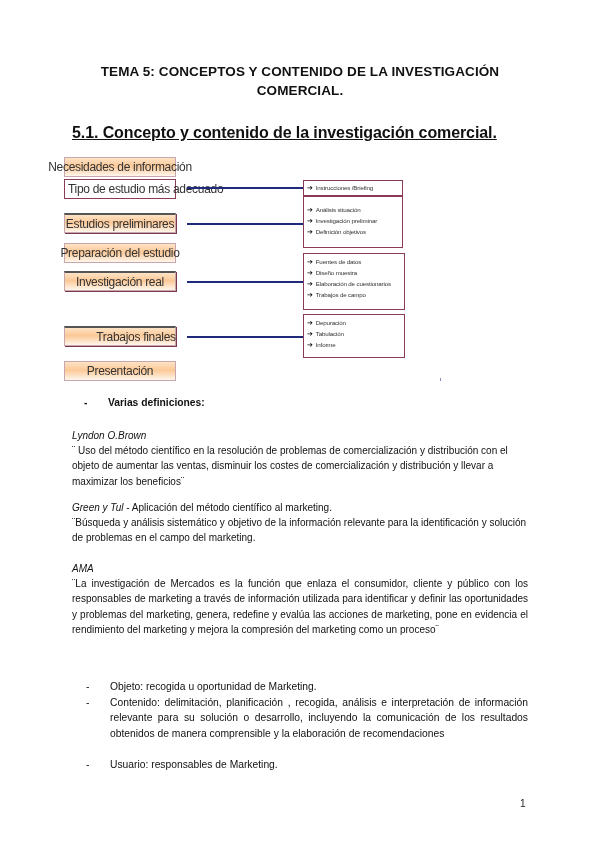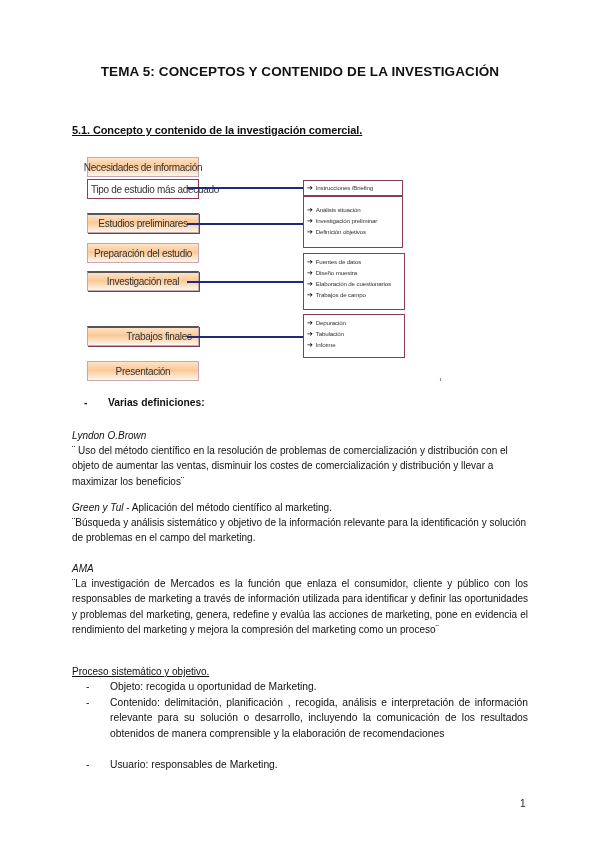--- a/index.html
+++ b/index.html
@@ -1,24 +1,24 @@
 <!DOCTYPE html>
 <html><head>
 <meta charset="utf-8">
 <style>
   html, body { margin: 0; padding: 0; background: #ffffff; }
   body { width: 600px; height: 848px; position: relative; overflow: hidden; font-family: "Liberation Sans", sans-serif; color: #111; }
   .page { position: absolute; left: 0; top: 0; width: 600px; height: 848px; background: #fff; }
 
   .title { position: absolute; left: 60px; width: 480px; top: 62px; text-align: center; font-family: "Liberation Sans", sans-serif; font-weight: bold; font-size: 13.5px; line-height: 19px; letter-spacing: 0.1px; }
-  .section-heading { position: absolute; left: 72px; top: 124px; font-family: "Liberation Sans", sans-serif; font-weight: bold; font-size: 11px; text-decoration: underline; letter-spacing: -0.1px; }
+  .section-heading { position: absolute; left: 72px; top: 124px; font-family: "Liberation Sans", sans-serif; font-weight: bold; font-size: 16px; text-decoration: underline; letter-spacing: -0.1px; }
 
   
   .diagram { position: absolute; left: 0; top: 0; width: 600px; height: 380px; }
-  .lbox { position: absolute; left: 87px; width: 112px; height: 20px; box-sizing: border-box; font-family: "Liberation Sans", sans-serif; font-size: 10px; color: #333; display: flex; align-items: center; justify-content: center; letter-spacing: -0.3px; white-space: nowrap; }
+  .lbox { position: absolute; left: 64px; width: 112px; height: 20px; box-sizing: border-box; font-family: "Liberation Sans", sans-serif; font-size: 12px; color: #333; display: flex; align-items: center; justify-content: center; letter-spacing: -0.3px; white-space: nowrap; }
   .lbox.orange { background: linear-gradient(to bottom, #fde3c6 0%, #fbc896 45%, #fff6ec 100%); border: 1px solid #c8a6ae; }
   .lbox.white { background: #ffffff; border: 1px solid #8c3a5a; justify-content: flex-start; padding-left: 3px; }
   .lbox.shadow { box-shadow: 1px 1px 0 #7a3a52; border-top: 2px solid #555; }
   .connector { position: absolute; height: 2px; background: #1f2a7a; }
   .rbox { position: absolute; left: 303px; width: 100px; box-sizing: border-box; border: 1px solid #8c3a5a; background: #fff; padding: 2px 0 2px 3px; }
   .ritem { font-family: "Liberation Sans", sans-serif; font-size: 6.2px; color: #333; height: 11px; line-height: 11px; white-space: nowrap; letter-spacing: -0.15px; display: flex; align-items: center; }
   .arrow { display: inline-block; font-size: 7px; color: #111; margin-right: 3px; line-height: 11px; }
   .stray { position: absolute; left: 440px; top: 378px; width: 1px; height: 3px; background: #8888bb; }
 
   
@@ -29,20 +29,21 @@
   .dash { width: 20px; text-align: center; }
   .page-number { position: absolute; left: 520px; top: 798px; font-family: "Liberation Sans", sans-serif; font-size: 10px; color: #222; }
 </style>
 </head>
 <body>
 
 <div class="page">
 
   <div class="title">
     <div>TEMA 5: CONCEPTOS Y CONTENIDO DE LA INVESTIGACIÓN</div>
+    <div>COMERCIAL.</div>
   </div>
 
   <div class="section-heading">5.1. Concepto y contenido de la investigación comercial.</div>
 
   <div class="diagram">
     <div class="lbox orange" style="top:157px;">Necesidades de información</div>
     <div class="lbox white" style="top:179px;">Tipo de estudio más adecuado</div>
     <div class="lbox orange shadow" style="top:213px;">Estudios preliminares</div>
     <div class="lbox orange" style="top:243px;">Preparación del estudio</div>
     <div class="lbox orange shadow" style="top:271px;">Investigación real</div>
@@ -116,21 +117,20 @@
 
   <div class="txt italic" style="top:428px;">Lyndon O.Brown</div>
   <div class="txt" style="top:443px;">¨ Uso del método científico en la resolución de problemas de comercialización y distribución con el objeto de aumentar las ventas, disminuir los costes de comercialización y distribución y llevar a maximizar los beneficios¨</div>
 
   <div class="txt" style="top:500px;"><span class="italic">Green y Tul</span><span> - Aplicación del método científico al marketing.</span></div>
   <div class="txt" style="top:515px;">¨Búsqueda y análisis sistemático y objetivo de la información relevante para la identificación y solución de problemas en el campo del marketing.</div>
 
   <div class="txt italic" style="top:561px;">AMA</div>
   <div class="txt just" style="top:576px;">¨La investigación de Mercados es la función que enlaza el consumidor, cliente y público con los responsables de marketing a través de información utilizada para identificar y definir las oportunidades y problemas del marketing, genera, redefine y evalúa las acciones de marketing, pone en evidencia el rendimiento del marketing y mejora la compresión del marketing como un proceso¨</div>
 
-  <div class="txt" style="top:664px; text-decoration: underline;">Proceso sistemático y objetivo.</div>
 
   <div class="bullet-row" style="left:86px; top:679px; width:442px;">
     <span class="dash" style="width:24px; text-align:left;">-</span>
     <span style="flex:1;">Objeto: recogida u oportunidad de Marketing.</span>
   </div>
   <div class="bullet-row" style="left:86px; top:695px; width:442px;">
     <span class="dash" style="width:24px; text-align:left;">-</span>
     <span style="flex:1; text-align:justify;">Contenido: delimitación, planificación , recogida, análisis e interpretación de información relevante para su solución o desarrollo, incluyendo la comunicación de los resultados obtenidos de manera comprensible y la elaboración de recomendaciones</span>
   </div>
   <div class="bullet-row" style="left:86px; top:757px; width:442px;">

